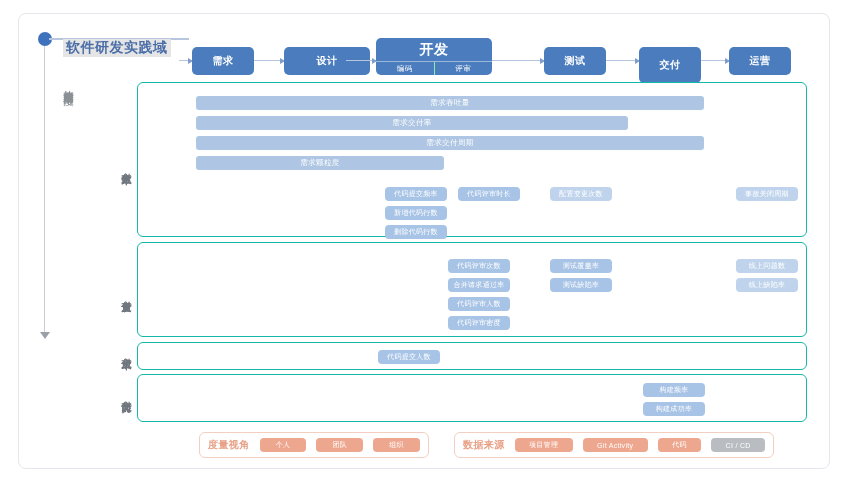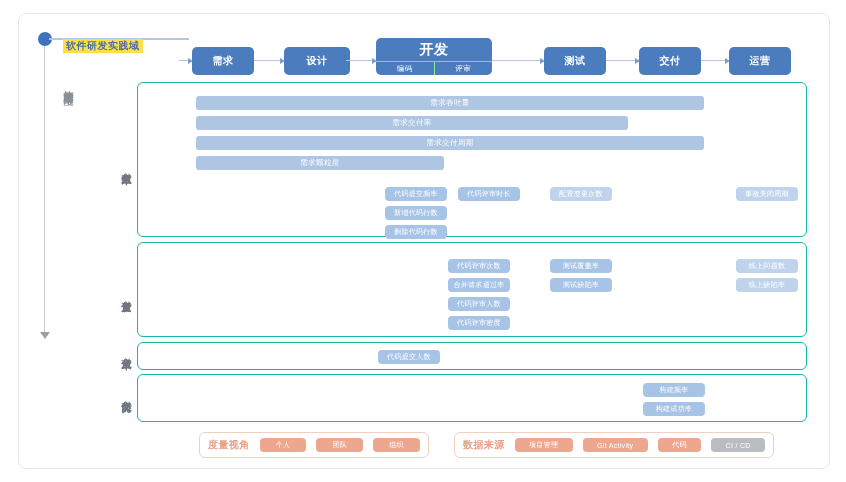--- a/index.html
+++ b/index.html
@@ -47,38 +47,38 @@
     writing-mode: vertical-rl; text-orientation: upright;
   }
 
   .flow-line {
     position: absolute; top: 24px; left: 30px;
     height: 1.5px; width: 140px;
     background: #b7c6de;
   }
   .flow-title {
     position: absolute; left: 44px; top: 25px;
-    font-size: 10px; color: #4b6ea8; font-weight: 700;
-    background: #fde047; padding: 0 3px;
+    font-size: 14px; color: #4b6ea8; font-weight: 700;
+    background: #e5e5e5; padding: 0 3px;
     letter-spacing: 0.5px;
   }
 
   .stage {
     position: absolute;
     background: #4a7cbe;
     border-radius: 5px;
     color: #ffffff;
     font-size: 10px; font-weight: 700;
     display: flex; align-items: center; justify-content: center;
     letter-spacing: 0.6px;
   }
   .stage.req  { left: 173px; top: 33px; width: 62px; height: 28px; }
-  .stage.des  { left: 265px; top: 33px; width: 66px; height: 28px; }
+  .stage.des  { left: 265px; top: 33px; width: 86px; height: 28px; }
   .stage.test { left: 525px; top: 33px; width: 62px; height: 28px; }
-  .stage.deli { left: 620px; top: 33px; width: 62px; height: 28px; }
+  .stage.deli { left: 620px; top: 33px; width: 62px; height: 36px; }
   .stage.ops  { left: 710px; top: 33px; width: 62px; height: 28px; }
 
   .stage-dev {
     position: absolute; left: 357px; top: 24px;
     width: 116px; height: 37px;
     background: #4a7cbe;
     border-radius: 5px;
     display: flex; flex-direction: column;
     overflow: hidden;
   }

